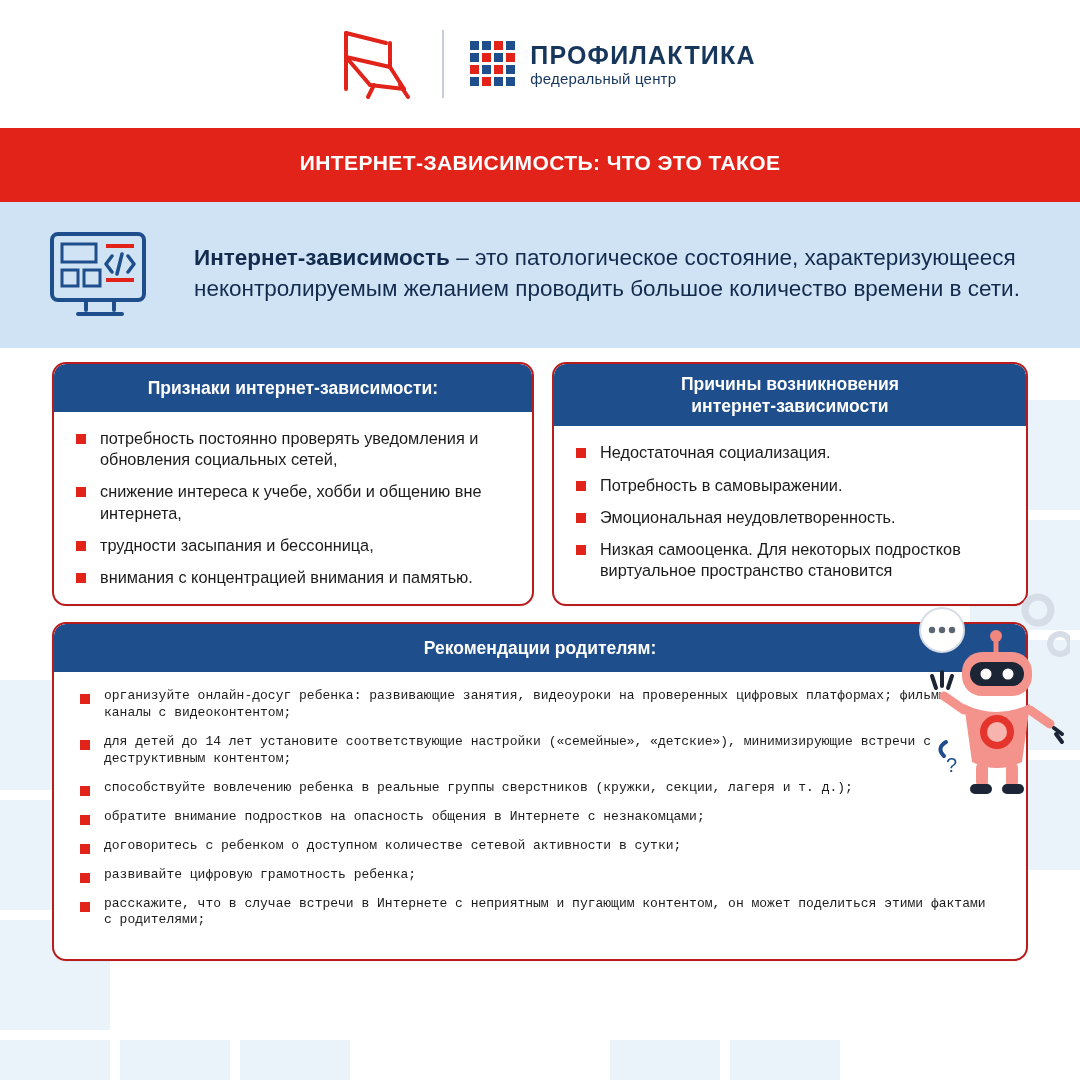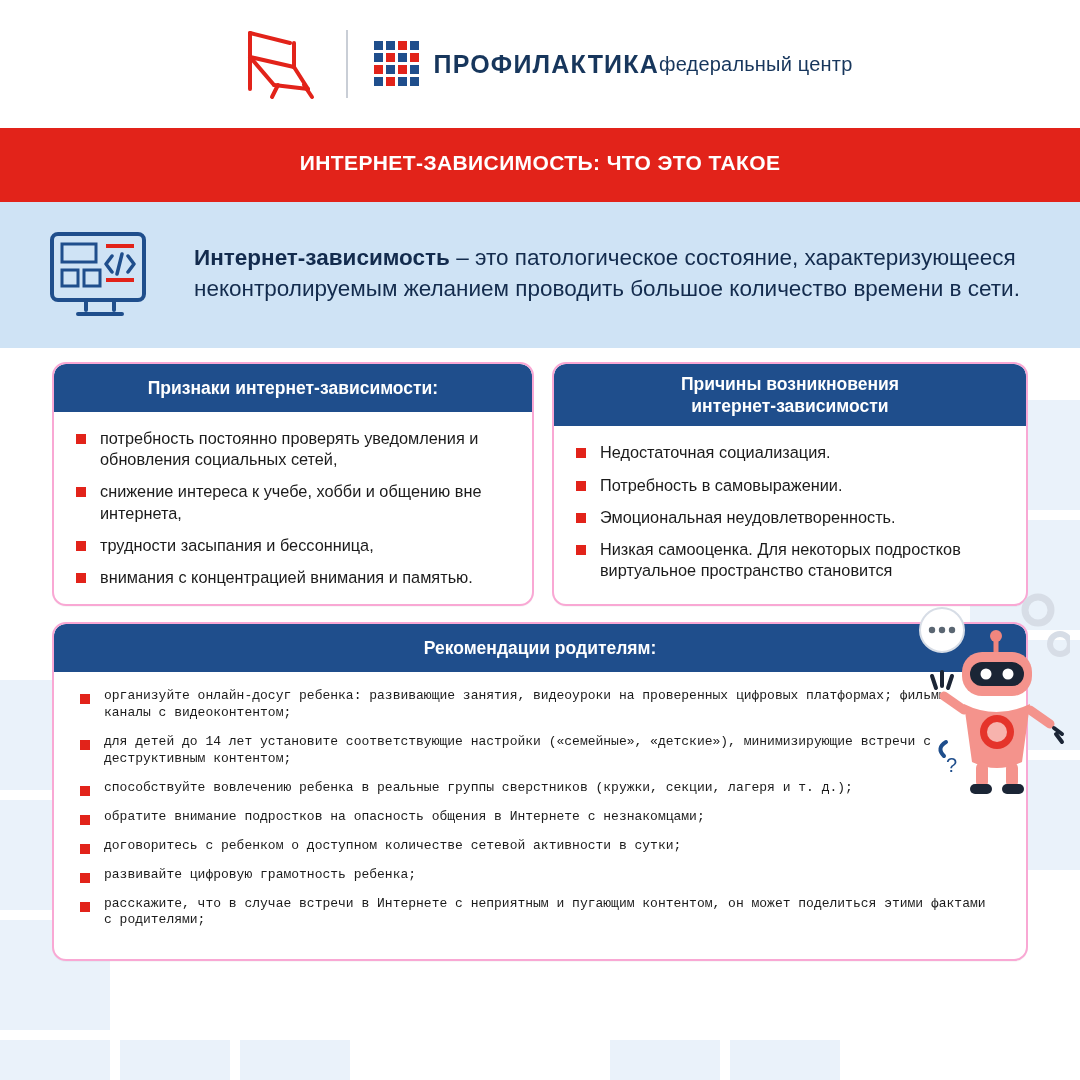--- a/index.html
+++ b/index.html
@@ -39,30 +39,30 @@
     gap: 26px;
     z-index: 2;
   }
   .logo-mark { width: 92px; height: 74px; }
   .logo-divider {
     width: 2px; height: 68px;
     background: #c9ced6;
   }
   .brand { display: flex; align-items: center; gap: 14px; }
   .brand-grid { width: 46px; height: 46px; }
-  .brand-text { display: flex; line-height: 1.05; justify-content: center; }
+  .brand-text { display: flex; flex-direction: column; line-height: 1.05; justify-content: center; }
   .brand-title {
     color: #17365c;
     font-size: 25px;
     font-weight: bold;
     letter-spacing: 1.2px;
   }
   .brand-sub {
     color: #17365c;
-    font-size: 20px;
+    font-size: 15px;
     letter-spacing: 0.2px;
     margin-top: 3px;
   }
 
   
   .title-band {
     position: relative;
     background: #e2231a;
     padding: 22px 40px 26px;
     text-align: center;
@@ -97,21 +97,21 @@
 
   
   .content {
     position: relative;
     z-index: 2;
     padding: 14px 52px 0 52px;
   }
   .row { display: flex; gap: 18px; align-items: stretch; }
   .card {
     background: #ffffff;
-    border: 2px solid #f9a8d4;
+    border: 2px solid #b91c1c;
     border-radius: 14px;
     overflow: hidden;
     box-shadow: 0 1px 0 rgba(0,0,0,0.03);
   }
   .card-head {
     background: #1f4e8c;
     color: #ffffff;
     font-size: 17.5px;
     font-weight: bold;
     text-align: center;

